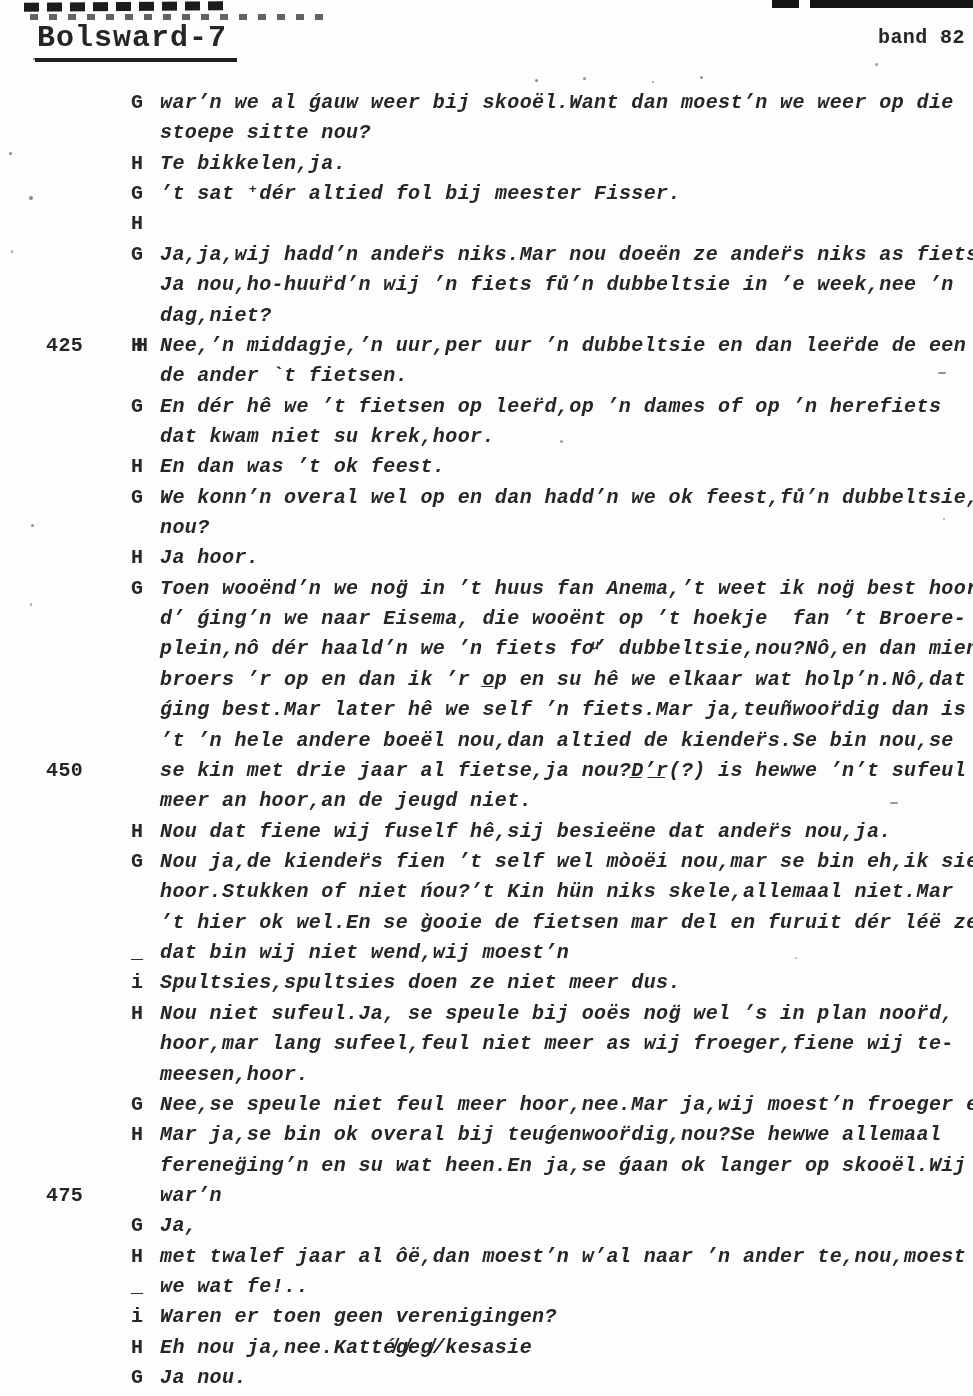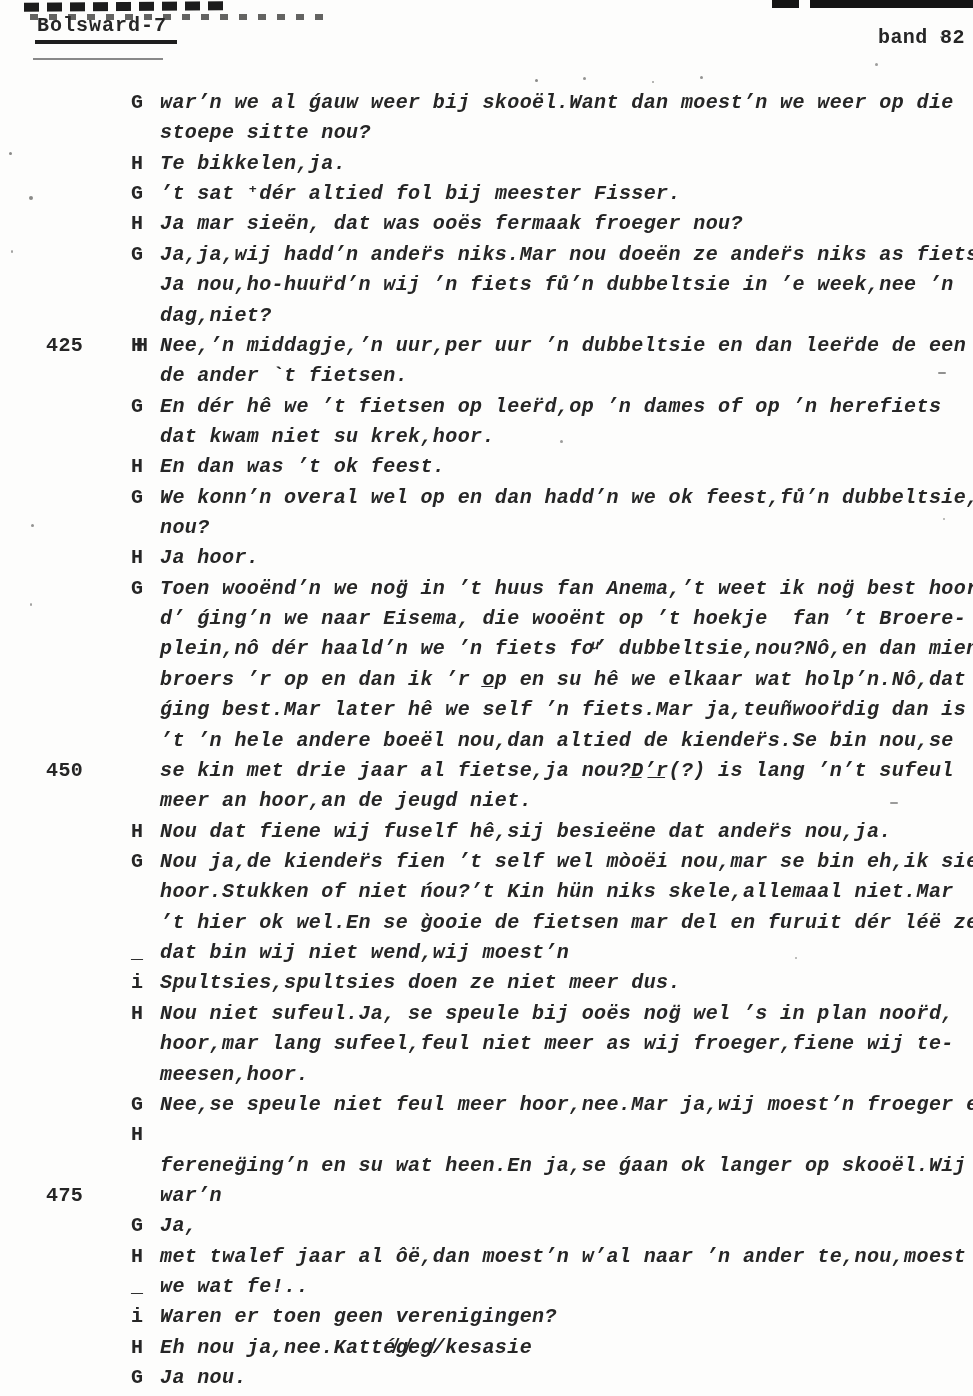--- a/index.html
+++ b/index.html
@@ -6,22 +6,22 @@
   body{
     width:973px;height:1396px;
     background:#fdfdfc;
     overflow:hidden;
     position:relative;
     font-family:"Liberation Mono","DejaVu Sans Mono",monospace;
     color:#262626;
   }
   
   .doc-title{
-    position:absolute;left:35px;top:14px;
-    font-size:20px;font-weight:bold;letter-spacing:1px;
+    position:absolute;left:35px;top:21px;
+    font-size:30px;font-weight:bold;letter-spacing:1px;
     border-bottom:4px solid #1e1e1e;
     padding:0 10px 3px 2px;
     white-space:pre;
   }
   .title-underline2{
     position:absolute;left:33px;top:58px;width:130px;height:2px;
     background:#2a2a2a;opacity:.55;
   }
   .band{
     position:absolute;left:878px;top:26px;
@@ -106,21 +106,20 @@
     <span class="txt">Te bikkelen,ja.</span>
   </div>
     <div class="row">
     <span class="num"></span>
     <span class="spk">G</span>
     <span class="txt">’t sat ⁺dér altied fol bij meester Fisser.</span>
   </div>
     <div class="row">
     <span class="num"></span>
     <span class="spk">H</span>
-    <span class="txt">Ja mar sieën, dat was ooës fermaak froeger nou?</span>
   </div>
     <div class="row">
     <span class="num"></span>
     <span class="spk">G</span>
     <span class="txt">Ja,ja,wij hadd’n ander̈s niks.Mar nou doeën ze ander̈s niks as fiets</span>
   </div>
     <div class="row">
     <span class="num"></span>
     <span class="spk"></span>
     <span class="txt">Ja nou,ho-huur̈d’n wij ’n fiets fů’n dubbeltsie in ’e week,nee ’n</span>
@@ -196,21 +195,21 @@
     <span class="txt">ǵing best.Mar later hê we self ’n fiets.Mar ja,teuñwoor̈dig dan is</span>
   </div>
     <div class="row">
     <span class="num"></span>
     <span class="spk"></span>
     <span class="txt">’t ’n hele andere boeël nou,dan altied de kiender̈s.Se bin nou,se</span>
   </div>
     <div class="row">
     <span class="num">450</span>
     <span class="spk"></span>
-    <span class="txt">se kin met drie jaar al fietse,ja nou?D̲’̲r̲(?) is lang ’n’t sufeul</span>
+    <span class="txt">se kin met drie jaar al fietse,ja nou?D̲’̲r̲(?) is hewwe ’n’t sufeul</span>
   </div>
     <div class="row">
     <span class="num"></span>
     <span class="spk"></span>
     <span class="txt">meer an hoor,an de jeugd niet.</span>
   </div>
     <div class="row">
     <span class="num"></span>
     <span class="spk">H</span>
     <span class="txt">Nou dat fiene wij fuself hê,sij besieëne dat ander̈s nou,ja.</span>
@@ -256,20 +255,21 @@
     <span class="txt">meesen,hoor.</span>
   </div>
     <div class="row">
     <span class="num"></span>
     <span class="spk">G</span>
     <span class="txt">Nee,se speule niet feul meer hoor,nee.Mar ja,wij moest’n froeger e</span>
   </div>
     <div class="row">
     <span class="num"></span>
     <span class="spk">H</span>
+    <span class="txt">Mar ja,se bin ok overal bij teuǵenwoor̈dig,nou?Se hewwe allemaal</span>
   </div>
     <div class="row">
     <span class="num"></span>
     <span class="spk"></span>
     <span class="txt">fereneg̈ing’n en su wat heen.En ja,se ǵaan ok langer op skooël.Wij</span>
   </div>
     <div class="row">
     <span class="num">475</span>
     <span class="spk"></span>
     <span class="txt">war’n</span>

